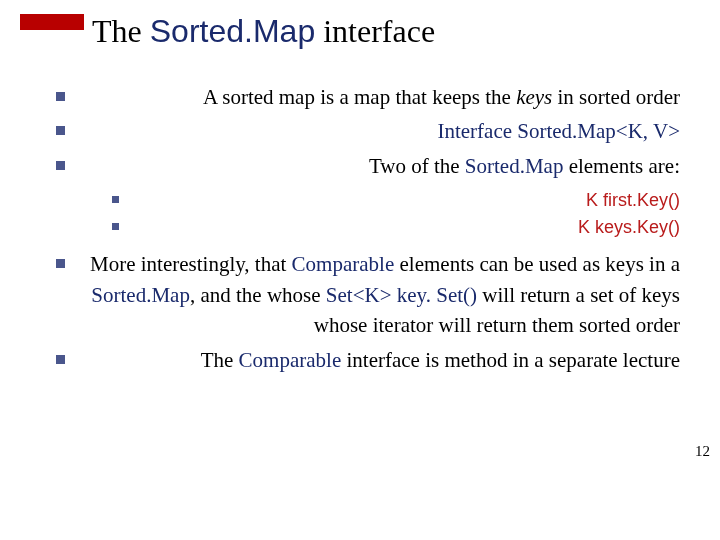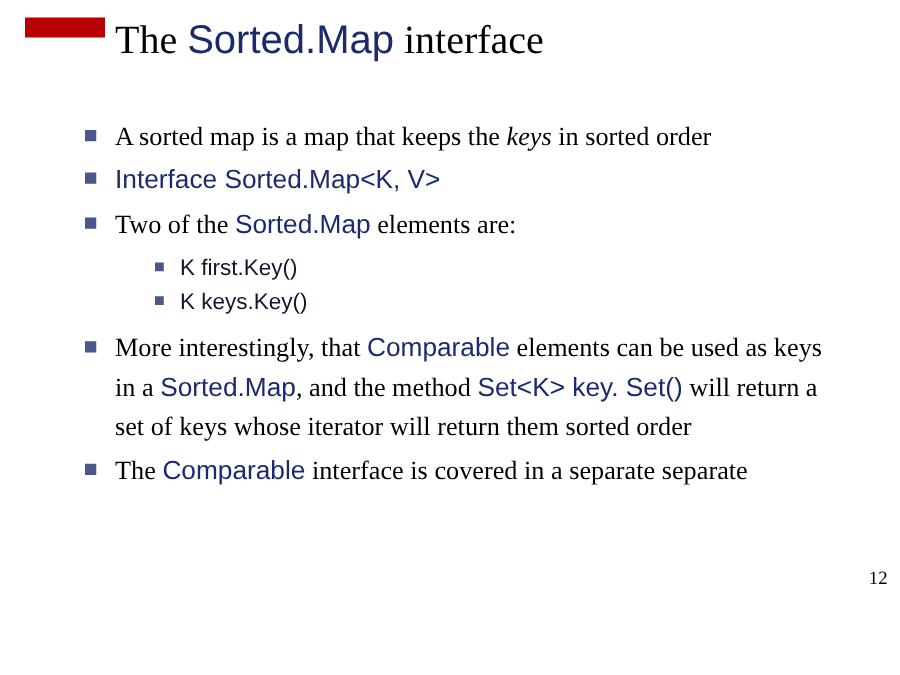--- a/index.html
+++ b/index.html
@@ -11,20 +11,21 @@
     font-family: "Times New Roman", Times, serif;
     color: #000;
     position: relative;
     overflow: hidden;
   }
   .slide {
     width: 720px;
     height: 484px;
     position: relative;
     box-sizing: border-box;
+    text-align: right;
   }
   .title-wrap {
     position: absolute;
     left: 20px;
     top: 14px;
   }
   .title-bar {
     width: 64px;
     height: 16px;
     background: #b80000;
@@ -42,21 +43,21 @@
   }
   .body {
     position: absolute;
     left: 52px;
     top: 82px;
     right: 40px;
   }
   ul.lvl1 {
     list-style: none;
     padding: 0;
-    margin: 12px;
+    margin: 0;
   }
   ul.lvl1 > li {
     position: relative;
     padding-left: 28px;
     font-size: 21px;
     line-height: 1.45;
     margin-bottom: 4px;
   }
   ul.lvl1 > li::before {
     content: "";
@@ -71,39 +72,39 @@
     list-style: none;
     padding: 0;
     margin: 6px 0 8px 30px;
   }
   ul.lvl2 > li {
     position: relative;
     padding-left: 22px;
     font-size: 18px;
     line-height: 1.5;
     font-family: Verdana, Geneva, sans-serif;
-    color: #0f172a;
+    color: #b91c1c;
   }
   ul.lvl2 > li::before {
     content: "";
     position: absolute;
     left: 2px;
     top: 9px;
     width: 7px;
     height: 7px;
     background: #4a568c;
   }
   .code {
-    font-family: Liberation Sans, sans-serif;
+    font-family: Liberation Serif, serif;
     color: #1a2a6c;
   }
   .page-num {
     position: absolute;
     right: 10px;
-    bottom: 12px;
+    bottom: 24px;
     font-size: 15px;
     font-family: "Times New Roman", serif;
   }
 </style>
 </head>
 <body>
 
 <div class="slide">
 
   <div class="title-wrap">
@@ -126,24 +127,24 @@
 
       <li>
         <span>Two of the </span><span class="code">Sorted.Map</span><span> elements are:</span>
         <ul class="lvl2">
           <li>K first.Key()</li>
           <li>K keys.Key()</li>
         </ul>
       </li>
 
       <li>
-        <span>More interestingly, that </span><span class="code">Comparable</span><span> elements can be used as keys in a </span><span class="code">Sorted.Map</span><span>, and the method </span><span class="code">Set&lt;K&gt; key. Set()</span><span> will return a set of keys whose iterator will return them sorted order</span>
+        <span>More interestingly, that </span><span class="code">Comparable</span><span> elements can be used as keys in a </span><span class="code">Sorted.Map</span><span>, and the whose </span><span class="code">Set&lt;K&gt; key. Set()</span><span> will return a set of keys whose iterator will return them sorted order</span>
       </li>
 
       <li>
-        <span>The </span><span class="code">Comparable</span><span> interface is covered in a separate separate</span>
+        <span>The </span><span class="code">Comparable</span><span> interface is method in a separate lecture</span>
       </li>
 
     </ul>
   </div>
 
   <div class="page-num">12</div>
 </div>
 
 </body></html>

